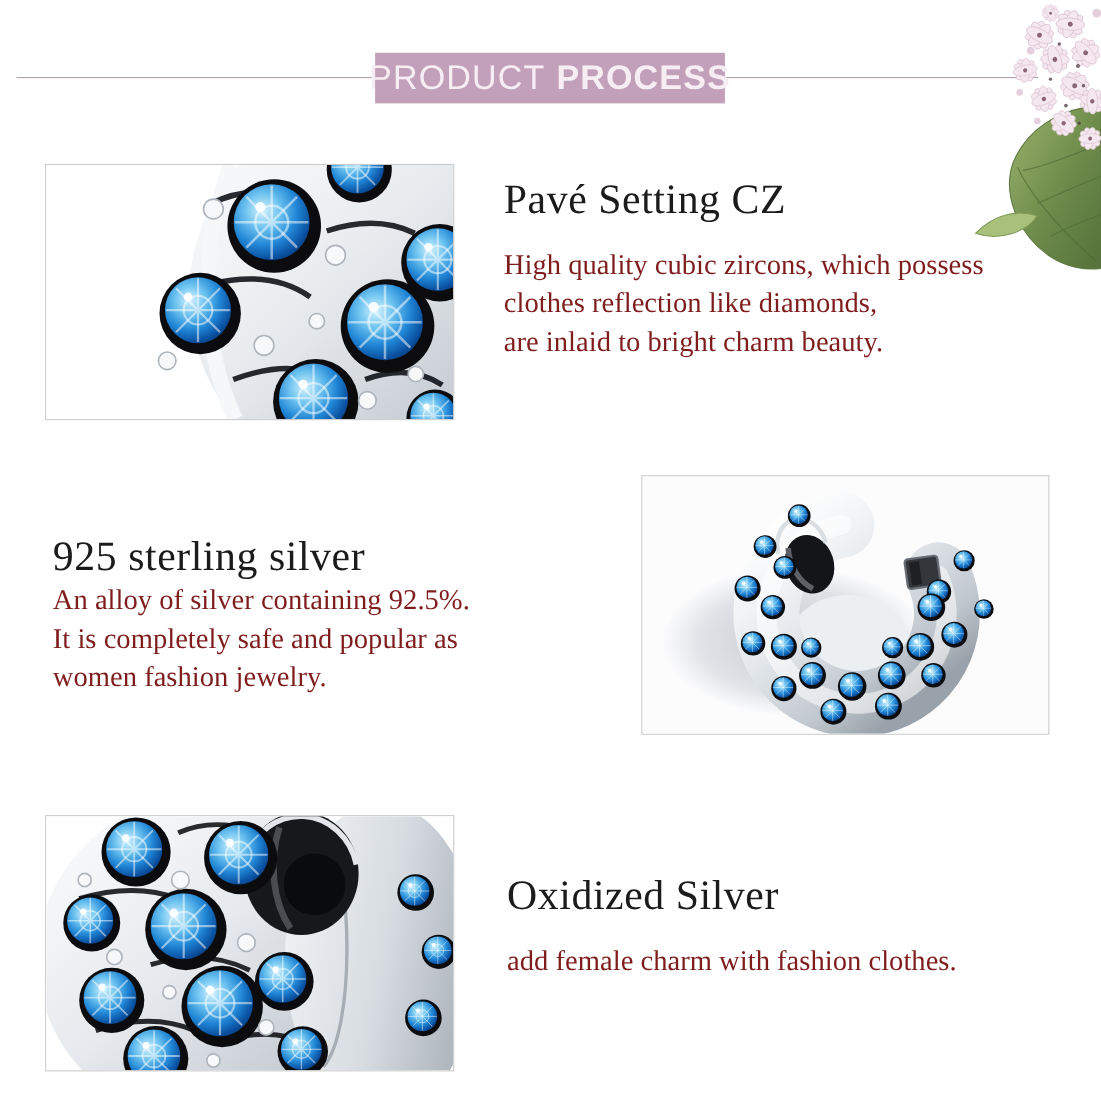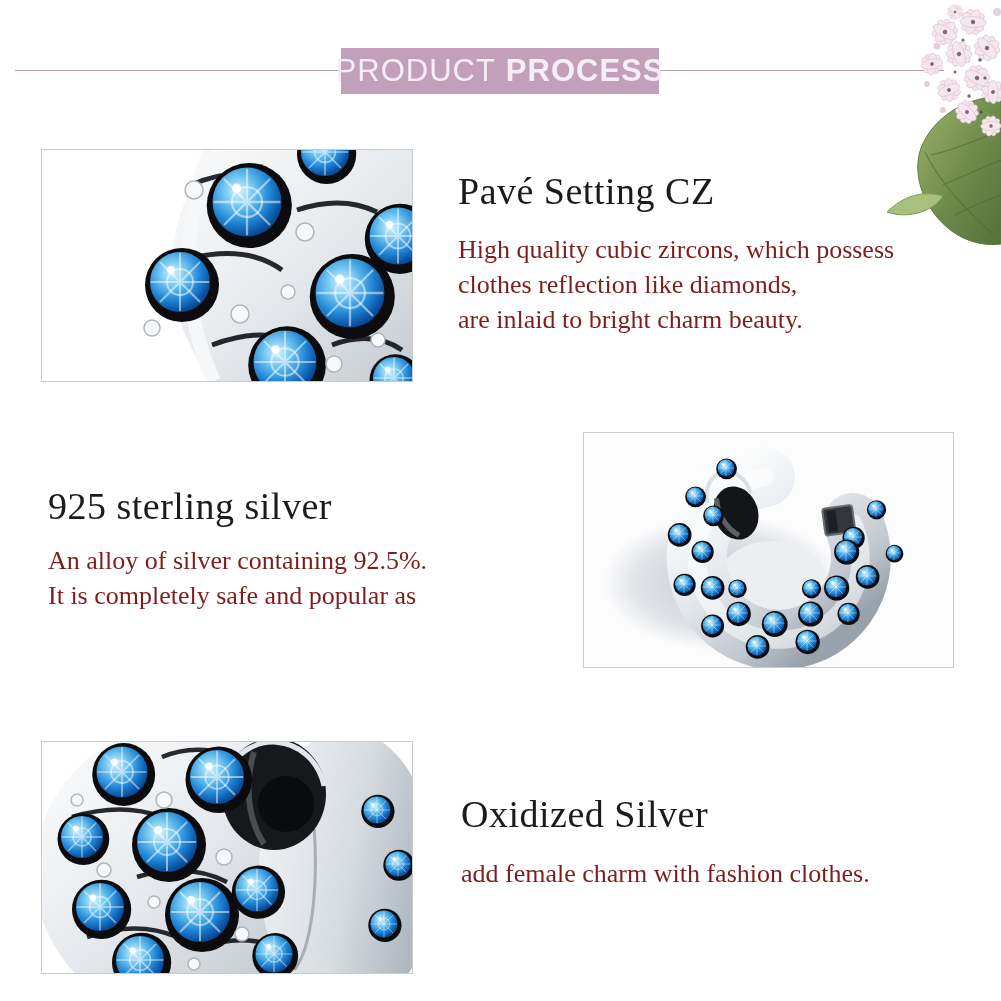--- a/index.html
+++ b/index.html
@@ -27,29 +27,29 @@
   
   .img-box {
     position:absolute; border:1px solid #cbcbcb; background:#ffffff;
     overflow:hidden;
   }
   #imgbox-1 { left:41px;  top:149px; width:372px; height:233px; }
   #imgbox-2 { left:583px; top:432px; width:371px; height:236px; background:#fcfcfd; }
   #imgbox-3 { left:41px;  top:741px; width:372px; height:233px; }
   
   .tblock { position:absolute; }
-  #tblock-1 { left:458px; top:169px; width:520px; }
+  #tblock-1 { left:458px; top:160px; width:520px; }
   #tblock-2 { left:48px;  top:484px; width:520px; }
   #tblock-3 { left:461px; top:792px; width:520px; }
   .tblock h2 {
     font-weight:400; font-size:38px; line-height:44px; color:#1b1b1b;
     letter-spacing:0.5px;
   }
   #tblock-1 .body { margin-top:19px; }
-  #tblock-2 .body { margin-top:15px; }
+  #tblock-2 .body { }
   #tblock-3 .body { margin-top:20px; }
   .body div { font-size:26px; line-height:35px; color:#7f1d1d; }
 </style>
 </head>
 <body>
 
 <div id="page">
 
   <div class="rule"></div>
   <div class="banner">
@@ -178,20 +178,21 @@
       <div>clothes reflection like diamonds,</div>
       <div>are inlaid to bright charm beauty.</div>
     </div>
   </div>
 
   <div class="tblock" id="tblock-2">
     <h2>925 sterling silver</h2>
     <div class="body">
       <div>An alloy of silver containing 92.5%.</div>
       <div>It is completely safe and popular as</div>
+      <div>women fashion jewelry.</div>
     </div>
   </div>
   <div class="img-box" id="imgbox-2">
     <svg width="369" height="234" viewBox="0 0 369 234">
       <defs>
         <linearGradient id="g2silv" x1="0" y1="0" x2="0.8" y2="1">
           <stop offset="0" stop-color="#ffffff"></stop>
           <stop offset="0.45" stop-color="#e4e8ec"></stop>
           <stop offset="0.8" stop-color="#c0c7ce"></stop>
           <stop offset="1" stop-color="#99a1aa"></stop>

